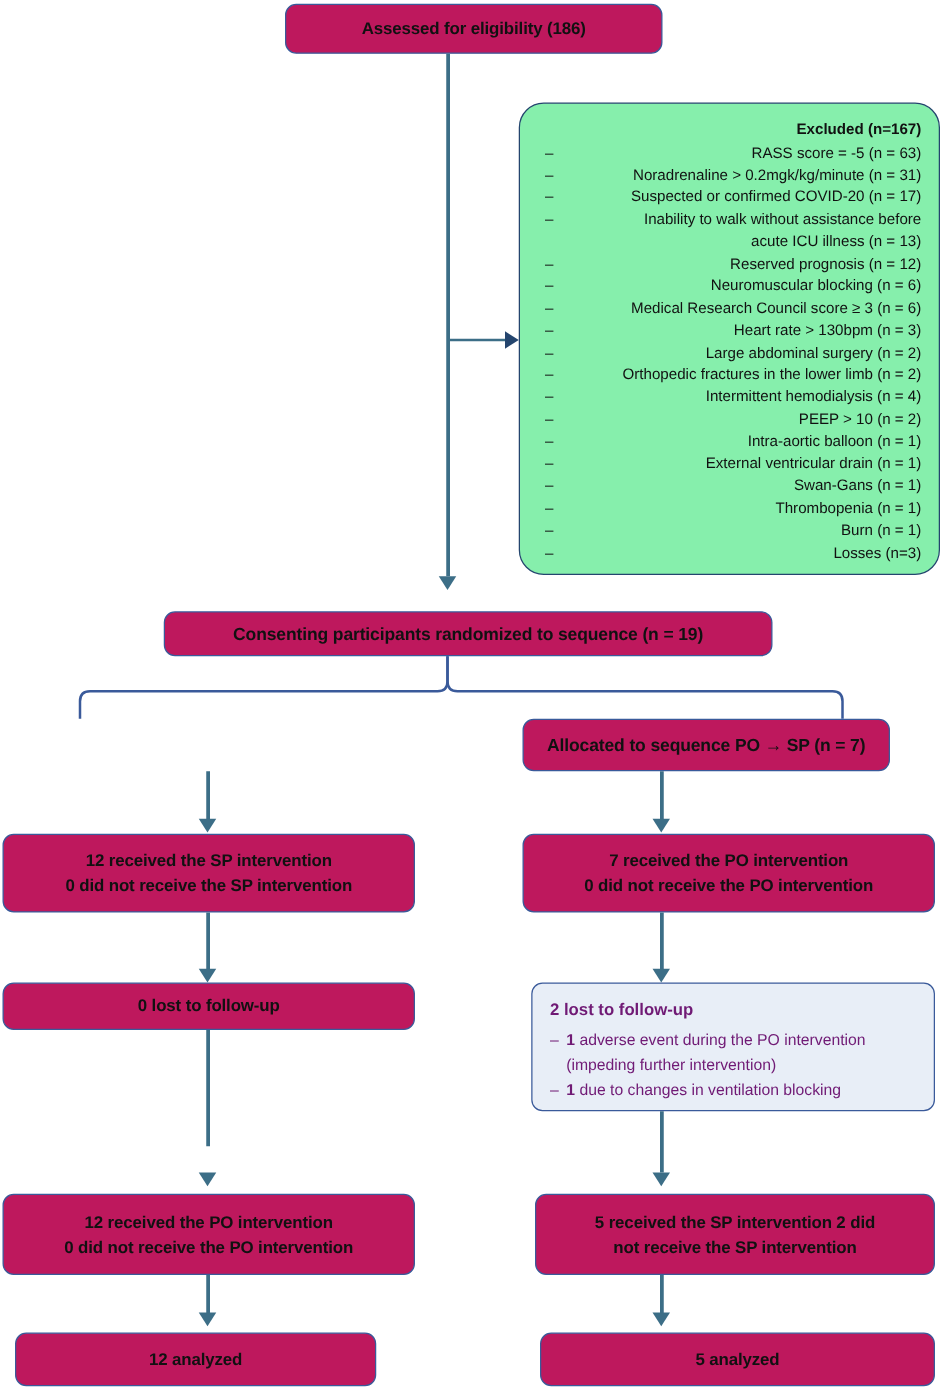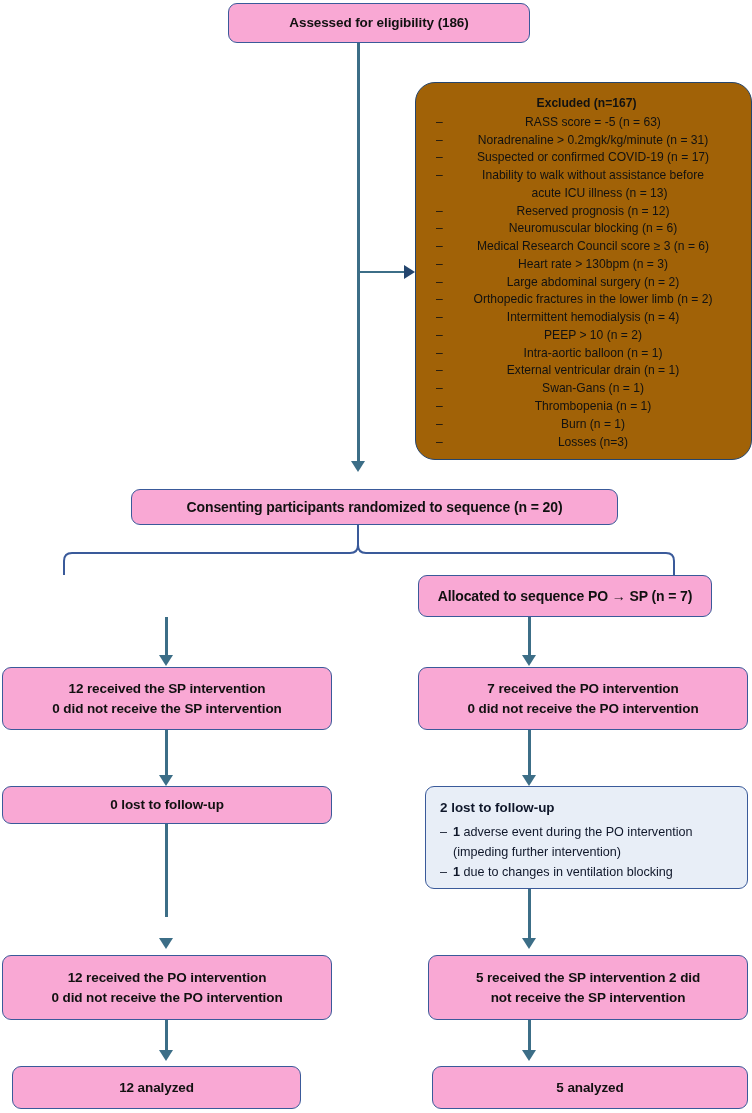--- a/index.html
+++ b/index.html
@@ -11,49 +11,49 @@
     position:relative;
     width:752px;
     height:1113px;
     overflow:hidden;
     background:#ffffff;
   }
   
   .box{
     position:absolute;
     box-sizing:border-box;
-    background:#f9a8d4;
+    background:#be185d;
     border:1.6px solid #3a5a9a;
     border-radius:9px;
     display:flex;
     align-items:center;
     justify-content:center;
     text-align:center;
     color:#111111;
     font-weight:bold;
     font-size:13.5px;
     line-height:1.45;
     letter-spacing:-0.1px;
     padding:4px 8px;
   }
   .box .lines{width:100%;}
   .box .lines div{white-space:nowrap;}
 
   
   .excl{
     position:absolute;
     box-sizing:border-box;
-    background:#a16207;
+    background:#86efac;
     border:1.6px solid #24456e;
     border-radius:20px;
     padding:12px 14px 10px 20px;
     color:#111111;
     font-size:12.1px;
     line-height:1.47;
-    text-align:center;
+    text-align:right;
   }
   .excl .title{font-weight:bold;margin-bottom:1px;}
   .excl ul{list-style:none;margin:0;padding:0;}
   .excl li{
     position:relative;
     padding-left:13px;
     white-space:nowrap;
   }
   .excl li .dash{
     position:absolute;left:0;top:0;
@@ -61,21 +61,21 @@
   .excl li .cont{display:block;padding-left:13px;}
 
   
   .detail{
     position:absolute;
     box-sizing:border-box;
     background:#e8eef7;
     border:1.6px solid #3a5a9a;
     border-radius:9px;
     padding:10px 12px 10px 14px;
-    color:#0f172a;
+    color:#701a75;
     font-size:12.6px;
     line-height:1.62;
     text-align:left;
   }
   .detail .hd{font-weight:bold;font-size:13.4px;}
   .detail ul{list-style:none;margin:3px 0 0 0;padding:0;}
   .detail li{position:relative;padding-left:13px;white-space:nowrap;}
   .detail li .dash{position:absolute;left:0;top:0;}
   .detail li b{font-weight:bold;}
   .detail li .cont{display:block;padding-left:0px;}
@@ -120,41 +120,41 @@
   <div class="arrow-down" style="left:351px;top:461px;"></div>
 
   <div class="hline" style="left:360px;top:271px;width:46px;height:2.4px;"></div>
   <div class="arrow-right" style="left:404px;top:265px;"></div>
 
   <div class="excl" style="left:415px;top:82px;width:337px;height:378px;">
     <div class="title">Excluded (n=167)</div>
     <ul>
       <li><span class="dash">–</span><span>RASS score = -5 (n = 63)</span></li>
       <li><span class="dash">–</span><span>Noradrenaline &gt; 0.2mgk/kg/minute (n = 31)</span></li>
-      <li><span class="dash">–</span><span>Suspected or confirmed COVID-19 (n = 17)</span></li>
+      <li><span class="dash">–</span><span>Suspected or confirmed COVID-20 (n = 17)</span></li>
       <li><span class="dash">–</span><span>Inability to walk without assistance before</span><span class="cont">acute ICU illness (n = 13)</span></li>
       <li><span class="dash">–</span><span>Reserved prognosis (n = 12)</span></li>
       <li><span class="dash">–</span><span>Neuromuscular blocking (n = 6)</span></li>
       <li><span class="dash">–</span><span>Medical Research Council score ≥ 3 (n = 6)</span></li>
       <li><span class="dash">–</span><span>Heart rate &gt; 130bpm (n = 3)</span></li>
       <li><span class="dash">–</span><span>Large abdominal surgery (n = 2)</span></li>
       <li><span class="dash">–</span><span>Orthopedic fractures in the lower limb (n = 2)</span></li>
       <li><span class="dash">–</span><span>Intermittent hemodialysis (n = 4)</span></li>
       <li><span class="dash">–</span><span>PEEP &gt; 10 (n = 2)</span></li>
       <li><span class="dash">–</span><span>Intra-aortic balloon (n = 1)</span></li>
       <li><span class="dash">–</span><span>External ventricular drain (n = 1)</span></li>
       <li><span class="dash">–</span><span>Swan-Gans (n = 1)</span></li>
       <li><span class="dash">–</span><span>Thrombopenia (n = 1)</span></li>
       <li><span class="dash">–</span><span>Burn (n = 1)</span></li>
       <li><span class="dash">–</span><span>Losses (n=3)</span></li>
     </ul>
   </div>
 
   <div class="box" style="left:131px;top:489px;width:487px;height:36px;font-size:14px;">
-    <span>Consenting participants randomized to sequence (n = 20)</span>
+    <span>Consenting participants randomized to sequence (n = 19)</span>
   </div>
 
   <svg class="brace" style="left:0px;top:525px;width:752px;height:52px;" viewBox="0 0 752 52">
     <path d="M358 0 L358 20 Q358 28 350 28 L 72 28 Q64 28 64 36 L64 50" fill="none" stroke="#3a5a9a" stroke-width="2"></path>
     <path d="M358 0 L358 20 Q358 28 366 28 L 666 28 Q674 28 674 36 L674 50" fill="none" stroke="#3a5a9a" stroke-width="2"></path>
   </svg>
 
 
   <div class="vline" style="left:165px;top:617px;width:3px;height:42px;"></div>
   <div class="arrow-down" style="left:159px;top:655px;"></div>

